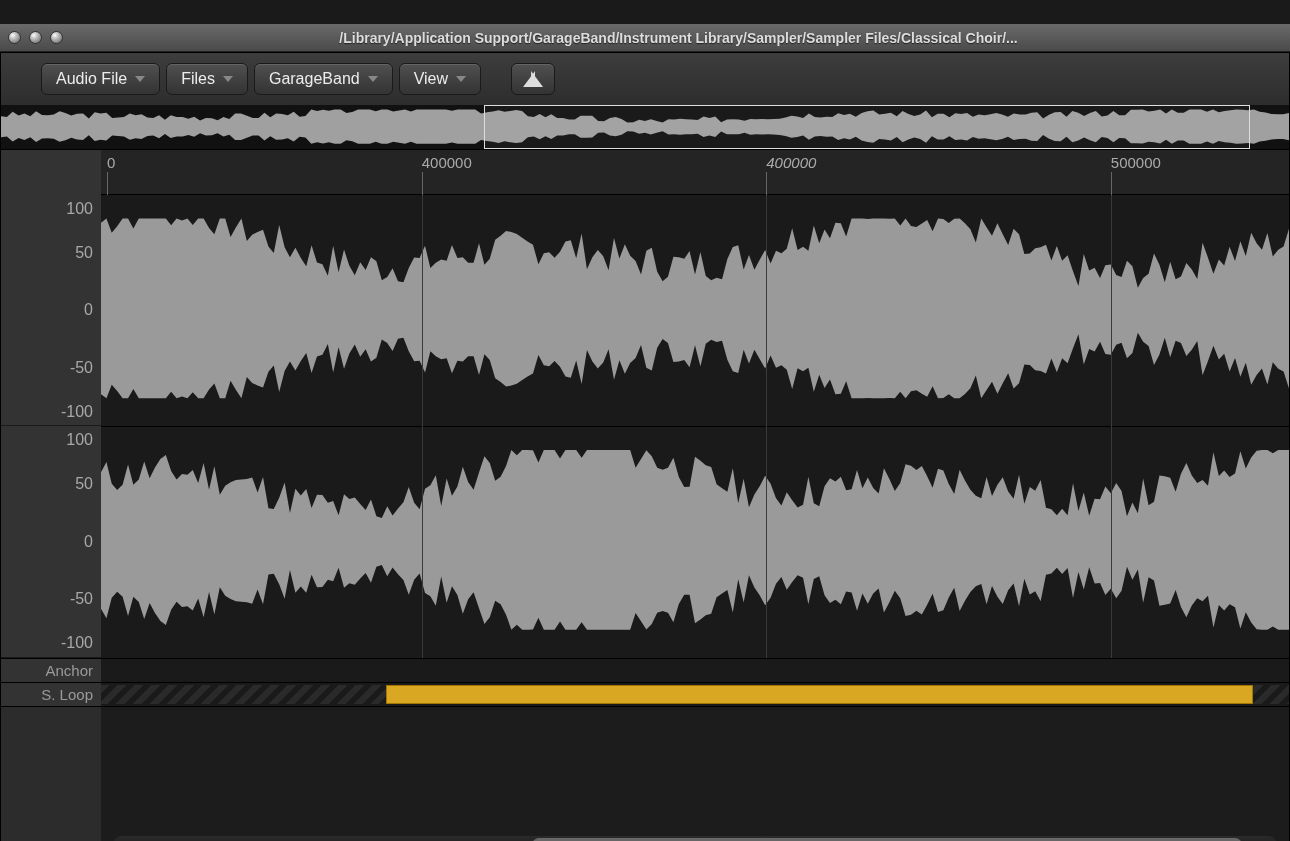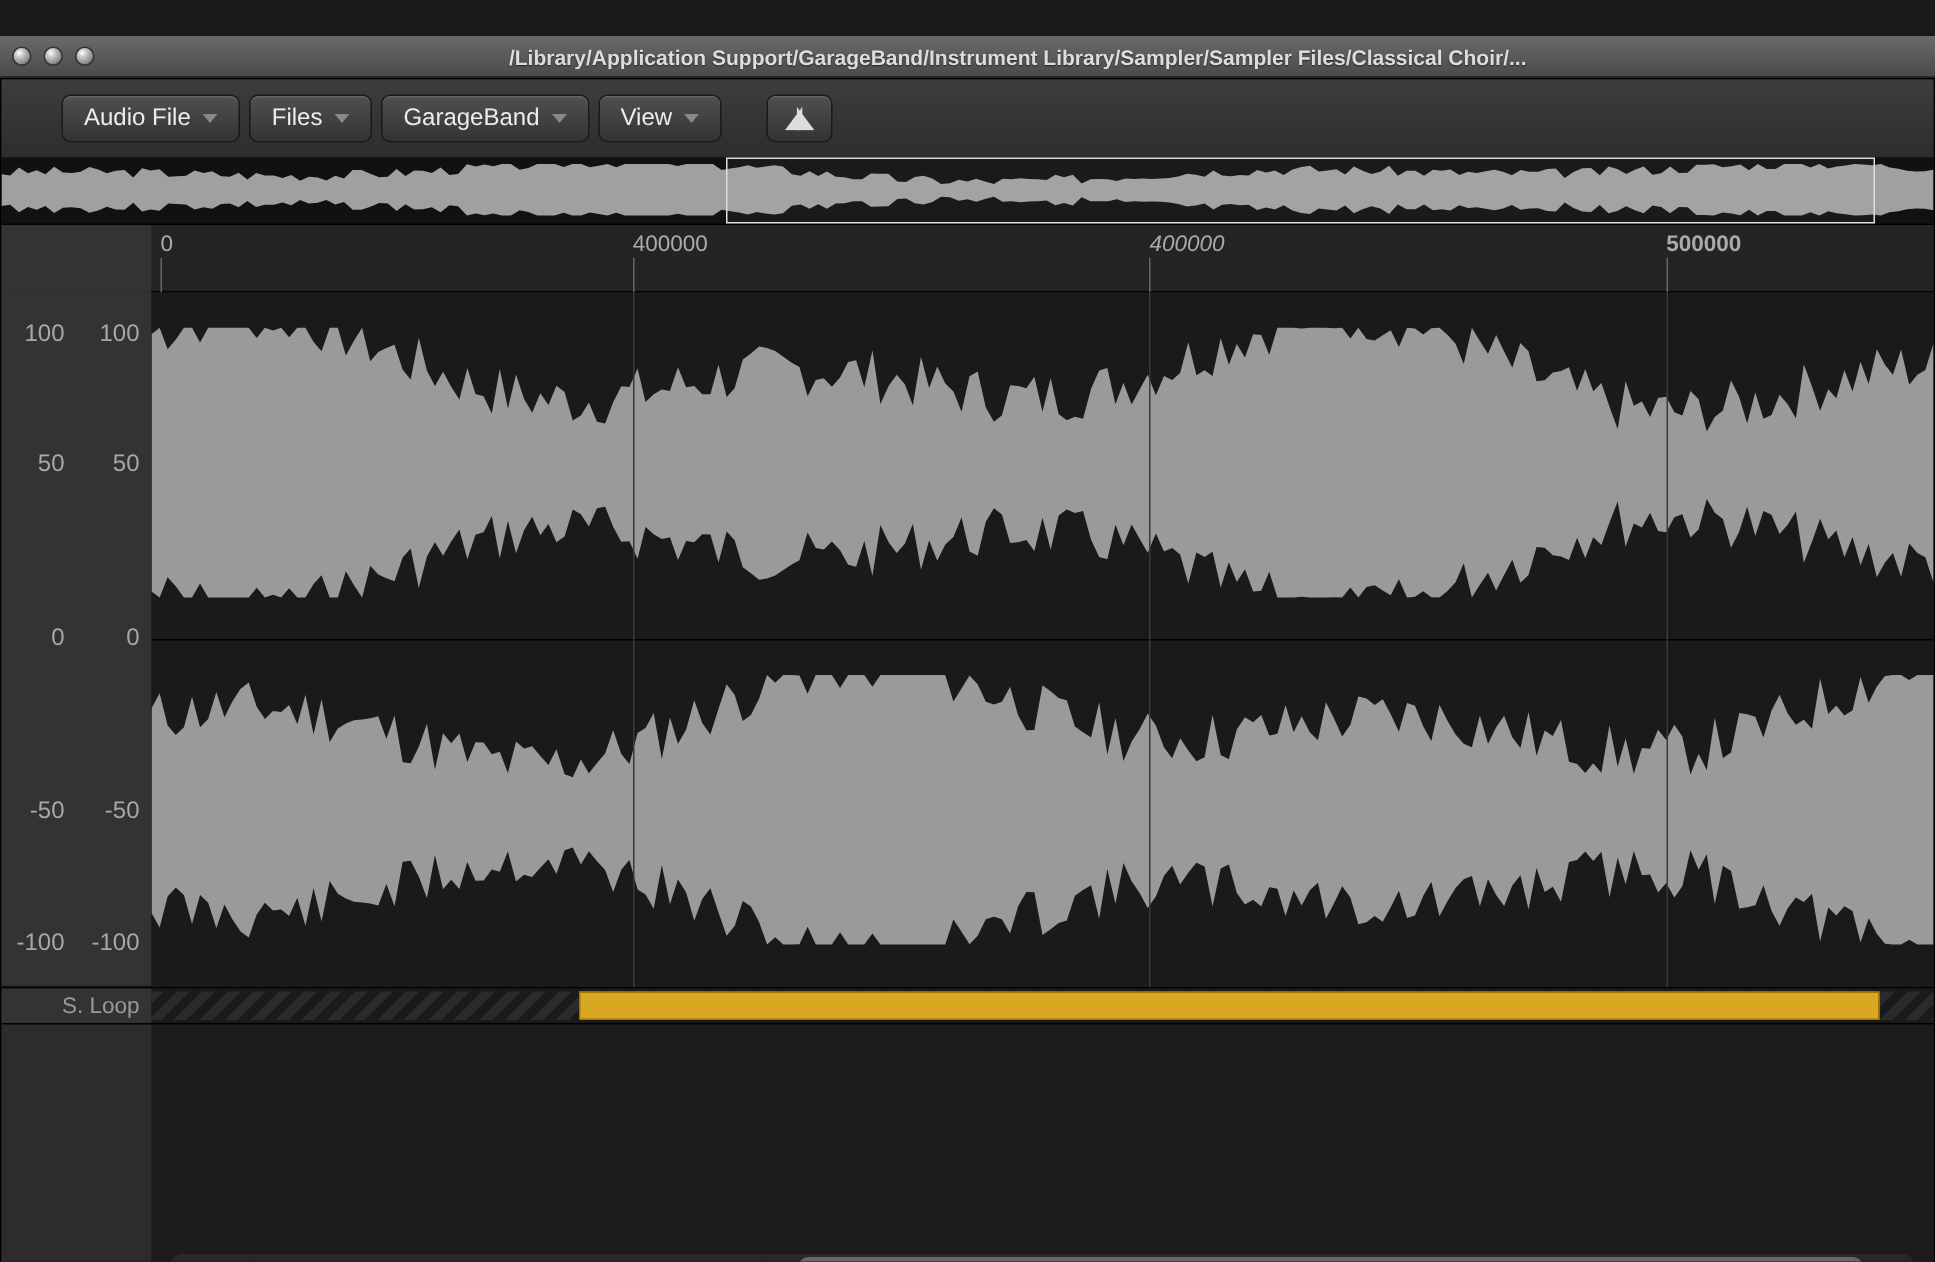--- a/index.html
+++ b/index.html
@@ -93,21 +93,21 @@
 .ruler .tick-label { position:absolute; top:4px; }
 .ruler .tick-mark { position:absolute; top:22px; width:1px; height:23px; background:#666; }
 
 
 .wave-area {
   display:flex;
   flex:0 0 452px;
 }
 .amp-gutter {
   width:100px; background:#333;
-  display:flex; 
+  display:flex; flex-direction:column;
   color:#a8a8a8; font-size:16px;
 }
 .amp-block { flex:1; position:relative; border-bottom:1px solid #1a1a1a; }
 .amp-block span { position:absolute; right:8px; transform:translateY(-50%); }
 .wave-canvas { flex:1; position:relative; background:#1a1a1a; }
 .wave-canvas svg { width:100%; height:100%; display:block; }
 .channel-divider { position:absolute; left:0; right:0; top:50%; height:1px; background:#000; }
 .vline { position:absolute; top:0; bottom:0; width:1px; background:#3a3a3a; }
 
 
@@ -187,21 +187,21 @@
 
   <div class="ruler-row">
     <div class="ruler-gutter"></div>
     <div class="ruler" id="time-ruler">
         <div class="tick-label" style="left: 0.5%;">0</div>
         <div class="tick-mark" style="left: 0.5%;"></div>
         <div class="tick-label" style="left: 27%;">400000</div>
         <div class="tick-mark" style="left: 27%;"></div>
         <div class="tick-label" style="left: 56%; font-style: italic;">400000</div>
         <div class="tick-mark" style="left: 56%;"></div>
-        <div class="tick-label" style="left: 85%; font-weight: bold;">500000</div>
+        <div class="tick-label" style="left: 85%;">500000</div>
         <div class="tick-mark" style="left: 85%;"></div>
       </div>
   </div>
 
   <div class="wave-area">
     <div class="amp-gutter">
       <div class="amp-block" id="amp-ch1">
           <span style="top: 6%;">100</span>
           <span style="top: 25%;">50</span>
           <span style="top: 50%;">0</span>
@@ -224,20 +224,24 @@
         <path id="wave-ch2" fill="#9a9a9a" d="M0 339 L0.0 270.7 L5.3 260.8 L10.5 281.9 L15.8 288.1 L21.1 283.0 L26.4 263.2 L31.6 283.0 L36.9 277.7 L42.2 260.1 L47.5 276.5 L52.7 266.1 L58.0 257.9 L63.3 253.9 L68.5 269.6 L73.8 277.7 L79.1 272.4 L84.4 273.1 L89.6 268.6 L94.9 281.1 L100.2 261.8 L105.5 287.7 L110.7 264.8 L116.0 292.6 L121.3 283.8 L126.5 280.6 L131.8 278.4 L137.1 277.9 L142.4 277.2 L147.6 275.8 L152.9 290.5 L158.2 275.4 L163.5 305.8 L168.7 306.5 L174.0 295.7 L179.3 280.8 L184.5 310.5 L189.8 286.9 L195.1 293.5 L200.4 287.1 L205.6 305.6 L210.9 292.7 L216.2 292.9 L221.5 300.5 L226.7 298.9 L232.0 312.8 L237.3 292.3 L242.5 296.9 L247.8 295.3 L253.1 301.7 L258.4 307.5 L263.6 297.4 L268.9 313.6 L274.2 315.5 L279.5 304.0 L284.7 313.0 L290.0 306.2 L295.3 300.1 L300.5 285.0 L305.8 300.4 L311.1 306.9 L316.4 286.8 L321.6 283.5 L326.9 273.7 L332.2 303.6 L337.5 276.7 L342.7 293.7 L348.0 284.7 L353.3 265.4 L358.5 280.3 L363.8 287.7 L369.1 271.0 L374.4 255.0 L379.6 261.8 L384.9 278.9 L390.2 275.1 L395.5 264.5 L400.7 249.0 L406.0 254.1 L411.3 249.0 L416.5 249.0 L421.8 249.3 L427.1 261.2 L432.4 249.0 L437.6 249.0 L442.9 249.0 L448.2 257.4 L453.5 249.0 L458.7 249.0 L464.0 249.0 L469.3 256.6 L474.5 249.0 L479.8 249.0 L485.1 249.0 L490.4 249.0 L495.6 249.0 L500.9 249.0 L506.2 249.0 L511.5 249.0 L516.7 249.0 L522.0 266.3 L527.3 257.7 L532.5 249.3 L537.8 255.0 L543.1 266.4 L548.4 268.2 L553.6 266.4 L558.9 256.6 L564.2 275.4 L569.5 285.0 L574.7 284.8 L580.0 255.6 L585.3 259.5 L590.5 263.9 L595.8 265.5 L601.1 282.5 L606.4 286.3 L611.6 289.7 L616.9 266.7 L622.2 300.9 L627.5 277.0 L632.7 305.0 L638.0 292.5 L643.3 284.1 L648.5 274.1 L653.8 281.9 L659.1 296.2 L664.4 303.2 L669.6 290.2 L674.9 298.1 L680.2 305.1 L685.5 302.5 L690.7 275.1 L696.0 301.1 L701.3 303.9 L706.5 284.3 L711.8 276.5 L717.1 279.8 L722.4 275.1 L727.6 288.4 L732.9 287.3 L738.2 268.6 L743.5 286.3 L748.7 275.9 L754.0 286.2 L759.3 291.4 L764.5 266.8 L769.8 277.3 L775.1 289.0 L780.4 281.3 L785.6 263.0 L790.9 264.3 L796.2 268.6 L801.5 264.7 L806.7 274.6 L812.0 285.9 L817.3 267.3 L822.5 269.0 L827.8 282.3 L833.1 292.0 L838.4 268.3 L843.6 278.7 L848.9 287.7 L854.2 293.7 L859.5 296.0 L864.7 275.3 L870.0 293.8 L875.3 283.0 L880.5 275.5 L885.8 289.5 L891.1 296.5 L896.4 273.1 L901.6 301.5 L906.9 285.1 L912.2 288.7 L917.5 278.3 L922.7 305.5 L928.0 306.9 L933.3 312.8 L938.5 306.4 L943.8 312.6 L949.1 281.5 L954.4 308.5 L959.6 290.4 L964.9 313.2 L970.2 296.5 L975.5 297.0 L980.7 284.7 L986.0 291.3 L991.3 281.3 L996.5 289.0 L1001.8 313.7 L1007.1 300.3 L1012.4 310.8 L1017.6 276.8 L1022.9 303.0 L1028.2 299.5 L1033.5 273.8 L1038.7 274.6 L1044.0 276.1 L1049.3 289.7 L1054.5 272.2 L1059.8 261.8 L1065.1 274.0 L1070.4 281.3 L1075.6 278.2 L1080.9 283.9 L1086.2 251.2 L1091.5 274.4 L1096.7 268.9 L1102.0 275.4 L1107.3 272.0 L1112.5 250.3 L1117.8 267.1 L1123.1 256.4 L1128.4 249.7 L1133.6 249.0 L1138.9 249.0 L1144.2 252.2 L1149.5 249.0 L1154.7 249.0 L1160.0 249.0 L1160.0 424.5 L1154.7 424.5 L1149.5 424.5 L1144.2 421.4 L1138.9 424.5 L1133.6 424.5 L1128.4 423.9 L1123.1 417.5 L1117.8 407.3 L1112.5 423.2 L1107.3 402.6 L1102.0 399.5 L1096.7 405.6 L1091.5 400.3 L1086.2 422.4 L1080.9 391.4 L1075.6 396.8 L1070.4 393.8 L1065.1 400.8 L1059.8 412.3 L1054.5 402.4 L1049.3 385.8 L1044.0 398.8 L1038.7 400.2 L1033.5 401.0 L1028.2 376.5 L1022.9 373.2 L1017.6 398.1 L1012.4 365.7 L1007.1 375.8 L1001.8 363.0 L996.5 386.5 L991.3 393.8 L986.0 384.4 L980.7 390.5 L975.5 378.9 L970.2 379.4 L964.9 363.5 L959.6 385.2 L954.4 368.0 L949.1 393.6 L943.8 364.1 L938.5 370.0 L933.3 363.9 L928.0 369.5 L922.7 370.8 L917.5 396.6 L912.2 386.8 L906.9 390.2 L901.6 374.7 L896.4 401.6 L891.1 379.4 L885.8 386.0 L880.5 399.3 L875.3 392.2 L870.0 381.9 L864.7 399.5 L859.5 379.9 L854.2 382.0 L848.9 387.7 L843.6 396.3 L838.4 406.1 L833.1 383.6 L827.8 392.9 L822.5 405.5 L817.3 407.1 L812.0 389.4 L806.7 400.2 L801.5 409.6 L796.2 405.9 L790.9 409.9 L785.6 411.2 L780.4 393.8 L775.1 386.5 L769.8 397.6 L764.5 407.6 L759.3 384.3 L754.0 389.1 L748.7 399.0 L743.5 389.1 L738.2 405.9 L732.9 388.1 L727.6 387.1 L722.4 399.7 L717.1 395.3 L711.8 398.4 L706.5 390.9 L701.3 372.3 L696.0 375.0 L690.7 399.7 L685.5 373.7 L680.2 371.2 L674.9 377.8 L669.6 385.4 L664.4 373.1 L659.1 379.7 L653.8 393.2 L648.5 400.6 L643.3 391.1 L638.0 383.2 L632.7 371.3 L627.5 397.9 L622.2 375.2 L616.9 407.6 L611.6 385.8 L606.4 389.0 L601.1 392.7 L595.8 408.8 L590.5 410.4 L585.3 414.5 L580.0 418.2 L574.7 390.4 L569.5 390.3 L564.2 399.4 L558.9 417.3 L553.6 408.0 L548.4 406.3 L543.1 408.0 L537.8 418.8 L532.5 424.2 L527.3 416.2 L522.0 408.1 L516.7 424.5 L511.5 424.5 L506.2 424.5 L500.9 424.5 L495.6 424.5 L490.4 424.5 L485.1 424.5 L479.8 424.5 L474.5 424.5 L469.3 417.2 L464.0 424.5 L458.7 424.5 L453.5 424.5 L448.2 416.5 L442.9 424.5 L437.6 424.5 L432.4 424.5 L427.1 412.9 L421.8 424.2 L416.5 424.5 L411.3 424.5 L406.0 419.7 L400.7 424.5 L395.5 409.8 L390.2 399.7 L384.9 396.1 L379.6 412.4 L374.4 418.8 L369.1 403.6 L363.8 387.8 L358.5 394.8 L353.3 409.0 L348.0 390.5 L342.7 382.1 L337.5 398.2 L332.2 372.6 L326.9 401.1 L321.6 391.8 L316.4 388.6 L311.1 369.5 L305.8 375.7 L300.5 390.3 L295.3 375.9 L290.0 370.2 L284.7 363.7 L279.5 372.3 L274.2 361.3 L268.9 363.1 L263.6 378.5 L258.4 369.0 L253.1 374.5 L247.8 380.5 L242.5 379.0 L237.3 383.4 L232.0 363.9 L226.7 377.1 L221.5 375.6 L216.2 382.8 L210.9 383.0 L205.6 370.7 L200.4 388.3 L195.1 382.2 L189.8 388.5 L184.5 366.1 L179.3 394.3 L174.0 380.1 L168.7 369.9 L163.5 370.6 L158.2 399.5 L152.9 385.1 L147.6 399.0 L142.4 397.7 L137.1 397.1 L131.8 396.6 L126.5 394.5 L121.3 391.4 L116.0 383.1 L110.7 409.5 L105.5 387.7 L100.2 412.3 L94.9 394.0 L89.6 405.8 L84.4 401.6 L79.1 402.3 L73.8 397.2 L68.5 404.9 L63.3 419.8 L58.0 416.0 L52.7 408.2 L47.5 398.4 L42.2 413.9 L36.9 397.3 L31.6 392.2 L26.4 411.0 L21.1 392.2 L15.8 387.3 L10.5 393.2 L5.3 413.3 L0.0 403.9 Z"></path>
       </svg>
       <div class="channel-divider"></div>
     <div class="vline" style="left: 27%;"></div>
         <div class="vline" style="left: 56%;"></div>
         <div class="vline" style="left: 85%;"></div>
       </div>
   </div>
 
   <div class="lane-row">
+    <div class="lane-label">Anchor</div>
+    <div class="lane-track"></div>
+  </div>
+  <div class="lane-row">
     <div class="lane-label">S. Loop</div>
     <div class="lane-track">
       <div class="loop-stripes"></div>
       <div class="loop-bar" id="loop-bar" style="left: 24%; right: 3%;"></div>
     </div>
   </div>
 
   <div class="bottom-area">
     <div class="bottom-gutter"></div>
     <div class="bottom-canvas">

